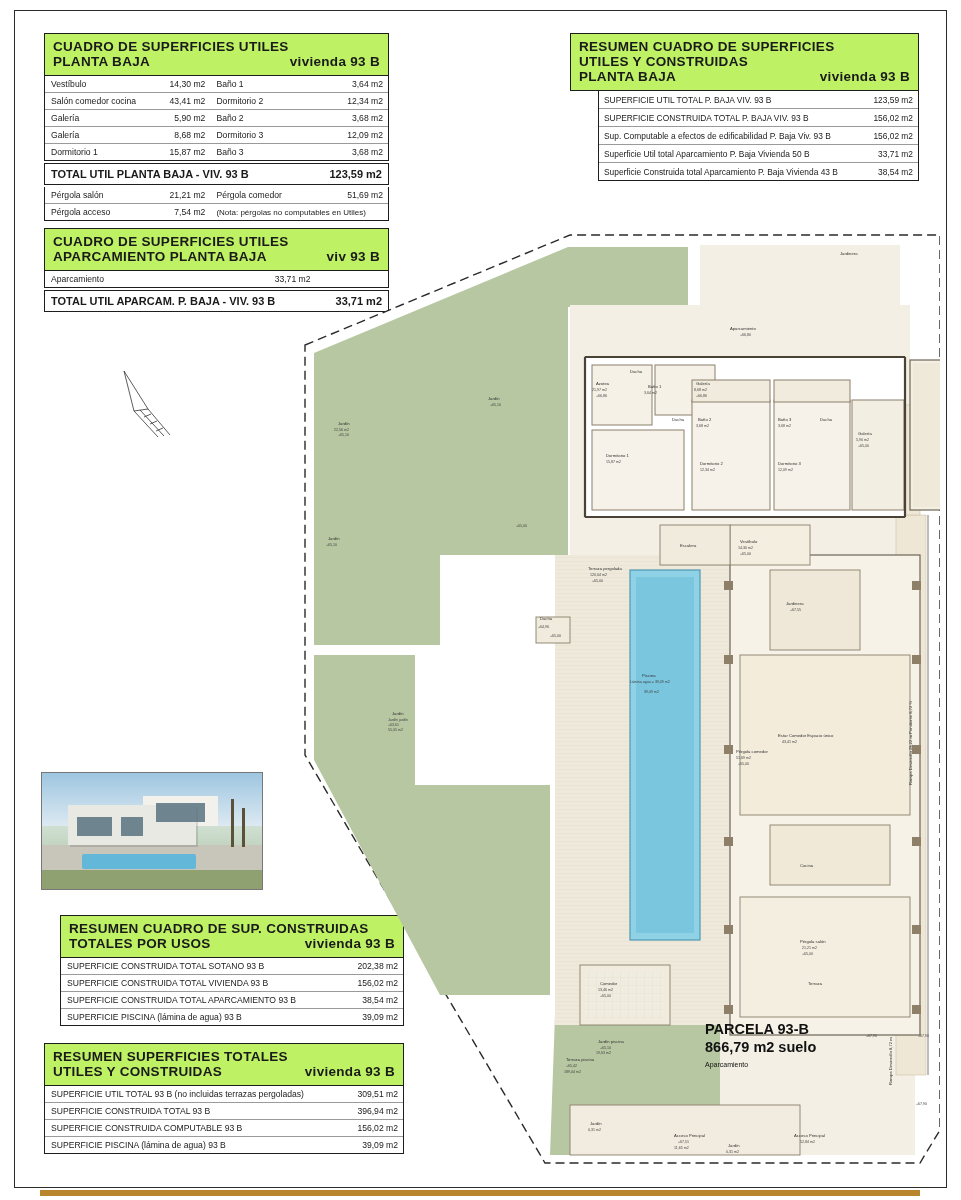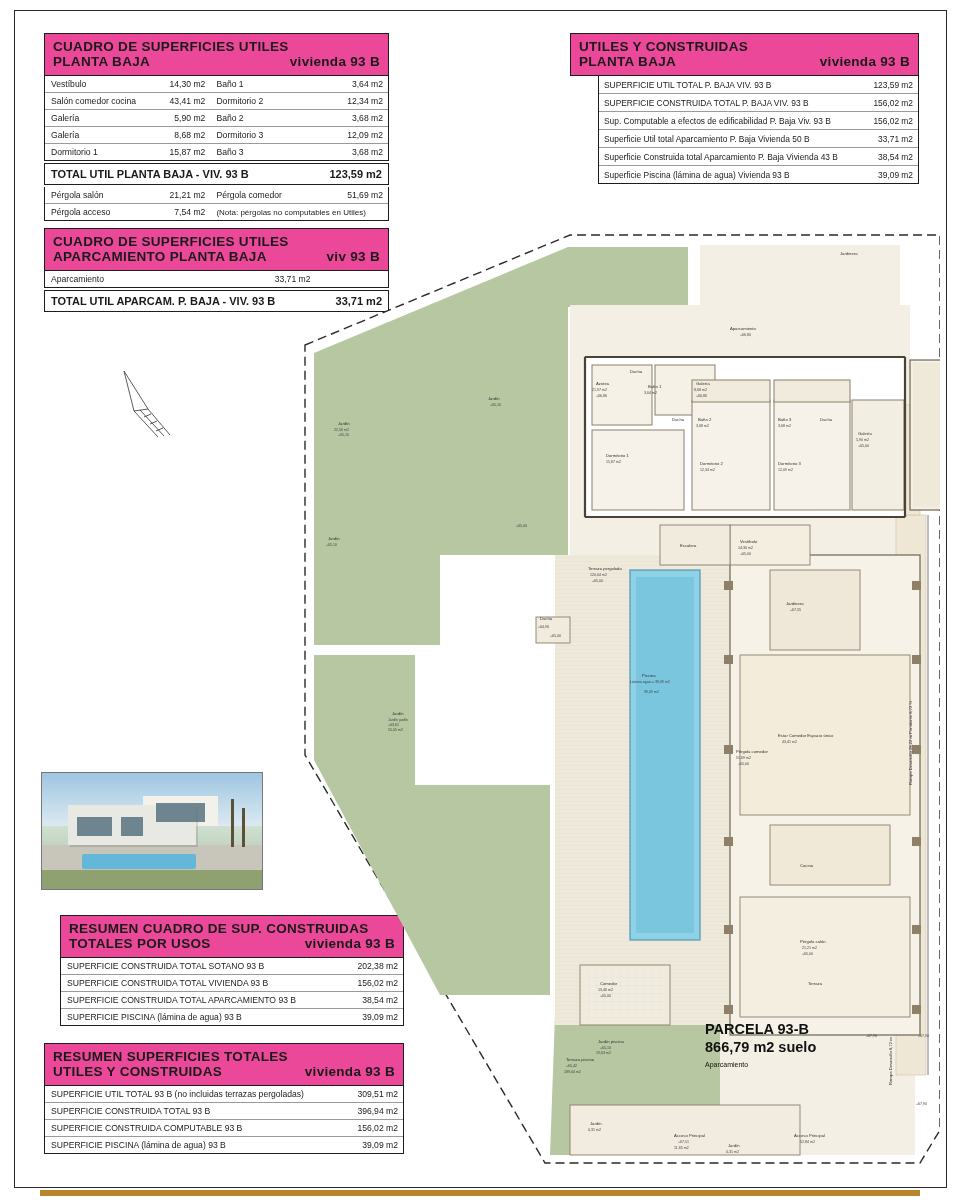--- a/index.html
+++ b/index.html
@@ -40,21 +40,21 @@
 
   
   .block {
     position: absolute;
     box-sizing: border-box;
   }
   .block-title {
     border: 1.6px solid #1d1d1d;
     box-sizing: border-box;
     padding: 5px 8px 6px 8px;
-    background: #ec4899;
+    background: #bef264;
   }
   .block-title .t-line {
     font-weight: bold;
     font-size: 13.5px;
     letter-spacing: 0.3px;
     line-height: 15px;
     white-space: nowrap;
   }
   .block-title .t-line .right {
     float: right;
@@ -273,20 +273,21 @@
           <td style="width:72%">TOTAL UTIL APARCAM.  P. BAJA - VIV.  93 B</td>
           <td class="num">33,71 m2</td>
         </tr>
       </tbody>
         </table>
     </div>
   </div>
 
   <div class="block" id="blk-resumen-tr">
     <div class="block-title">
+      <div class="t-line"><span>RESUMEN CUADRO DE SUPERFICIES</span></div>
       <div class="t-line"><span>UTILES Y CONSTRUIDAS</span></div>
       <div class="t-line">
         <span class="right">vivienda 93 B</span>
         <span>PLANTA BAJA</span>
       </div>
     </div>
     <div style="border:1.4px solid #1d1d1d;border-top:none;box-sizing:border-box;margin-left:28px;">
       <table class="t">
         <tbody>
             <tr>
@@ -301,24 +302,20 @@
           <td>Sup. Computable a efectos de edificabilidad P. Baja Viv. 93 B</td>
           <td class="num">156,02 m2</td>
         </tr>
         <tr>
           <td>Superficie Util total Aparcamiento P. Baja Vivienda 50 B</td>
           <td class="num">33,71 m2</td>
         </tr>
         <tr>
           <td>Superficie Construida total Aparcamiento P. Baja Vivienda 43 B</td>
           <td class="num">38,54 m2</td>
-        </tr>
-        <tr>
-          <td>Superficie Piscina (lámina de agua) Vivienda 93 B</td>
-          <td class="num">39,09 m2</td>
         </tr>
       </tbody>
         </table>
     </div>
   </div>
 
   <div class="block" id="blk-construidas-usos">
     <div class="block-title">
       <div class="t-line"><span>RESUMEN CUADRO DE SUP. CONSTRUIDAS</span></div>
       <div class="t-line">

